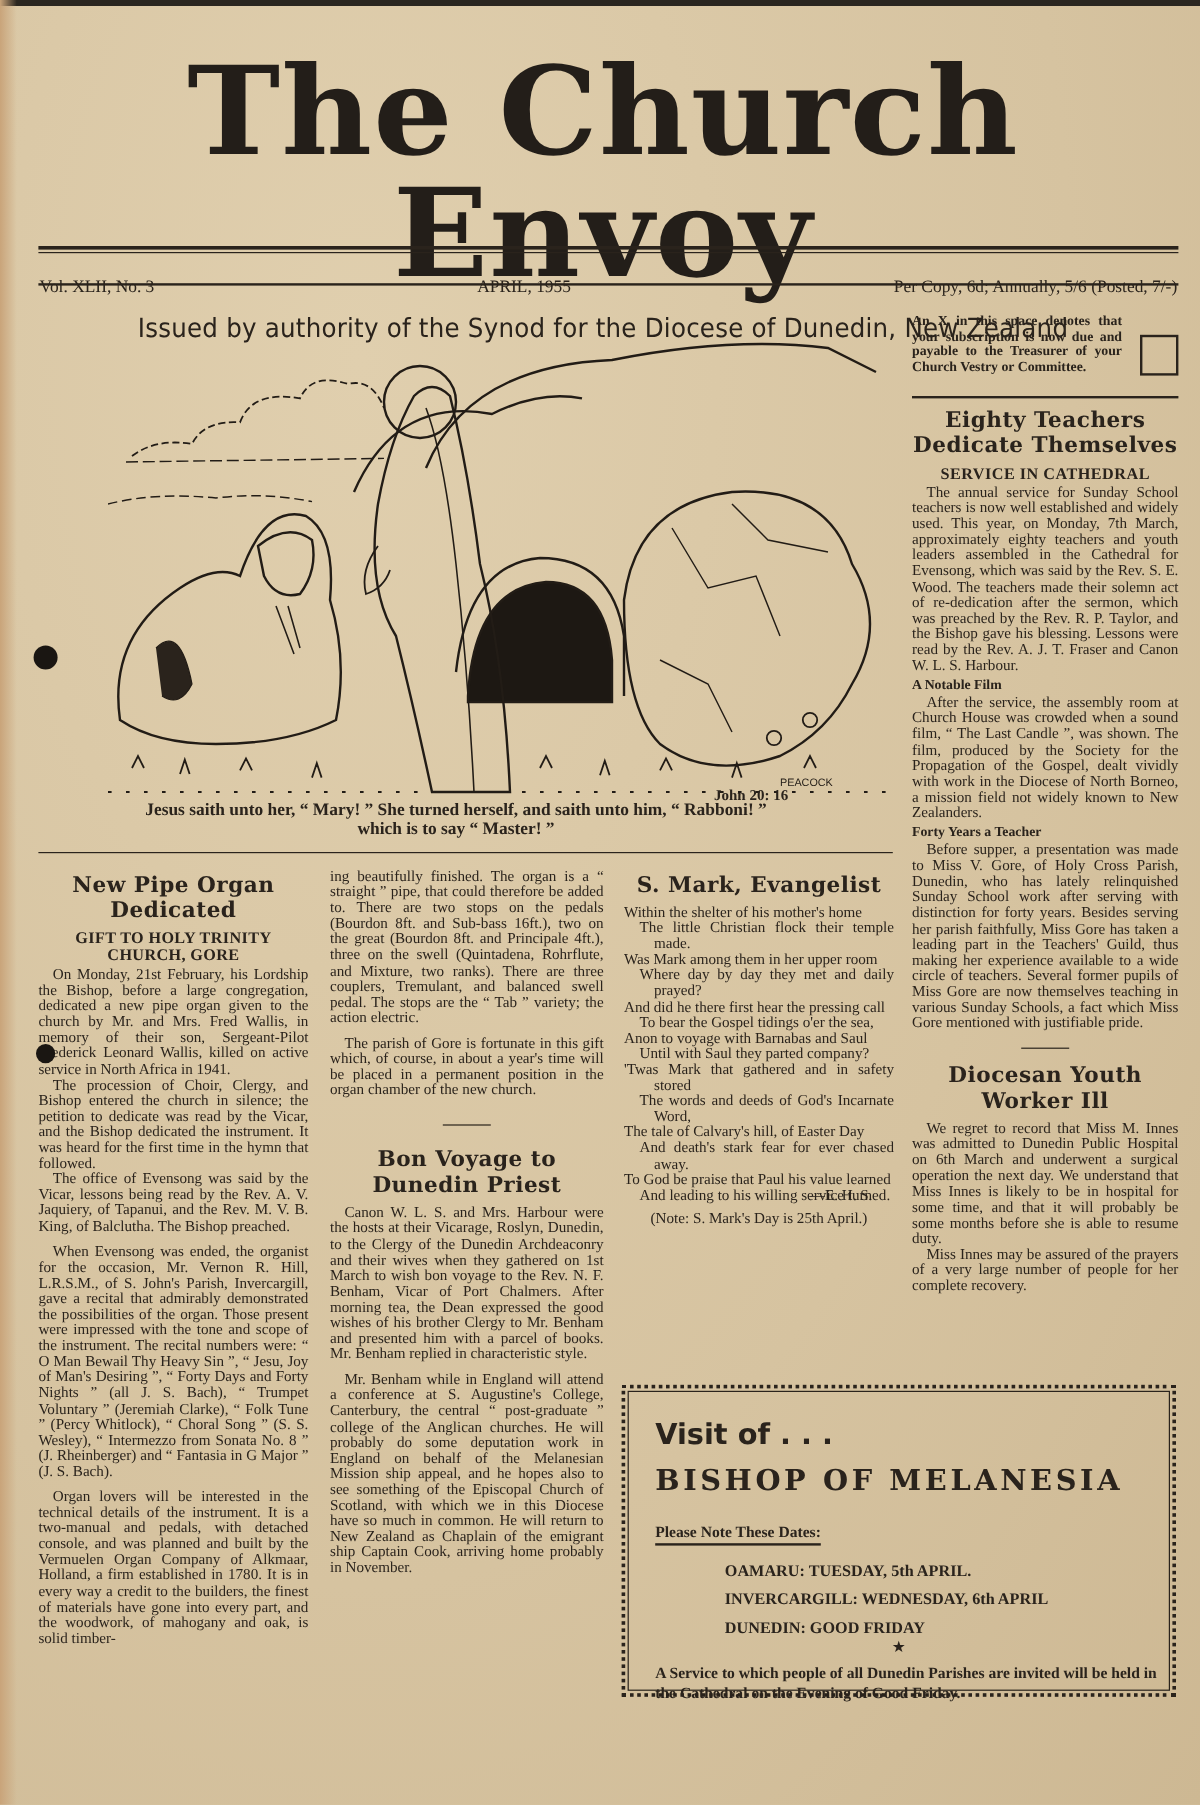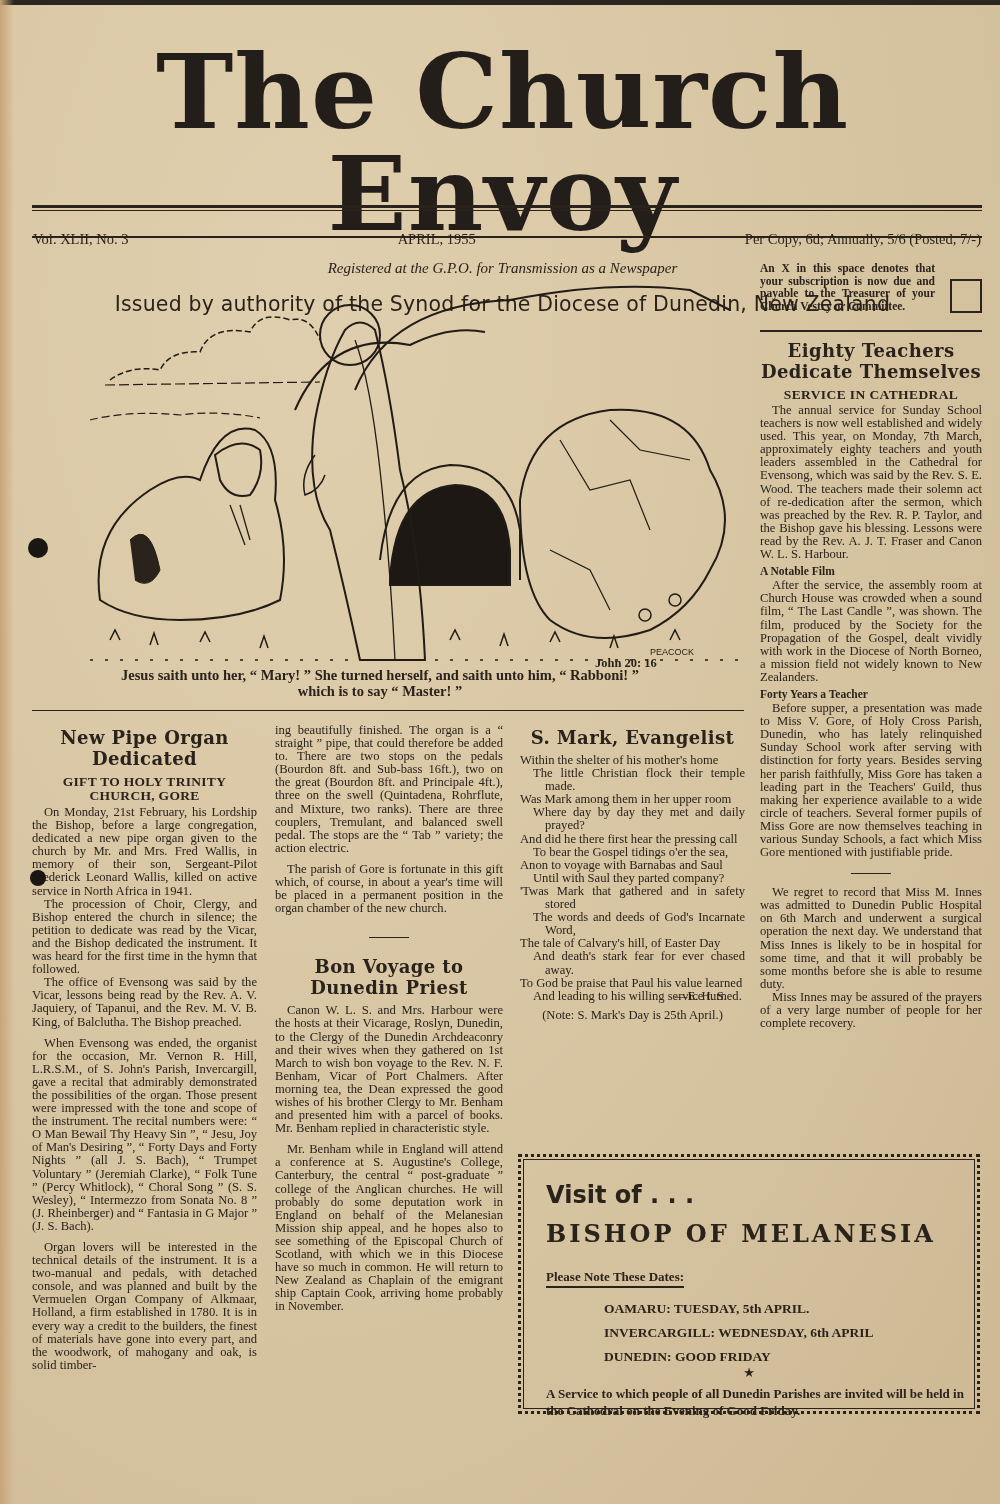--- a/index.html
+++ b/index.html
@@ -64,21 +64,20 @@
   .punch { position: absolute; width: 20px; height: 20px; border-radius: 50%; background: #1a1612; }
 </style>
 </head>
 <body>
 
 <div class="topedge"></div>
 <div class="leftedge"></div>
 
 <header class="masthead">
   <h1 class="title">The Church Envoy</h1>
-  <div class="registered">Registered at the G.P.O. for Transmission as a Newspaper</div>
   <div class="issued">Issued by authority of the Synod for the Diocese of Dunedin, New Zealand</div>
 </header>
 
 <div class="rule-thick" style="top:205px"></div>
 <div class="rule-thin" style="top:210px"></div>
 <div class="infoline">
   <span>Vol. XLII, No. 3</span>
   <span>APRIL, 1955</span>
   <span>Per Copy, 6d; Annually, 5/6 (Posted, 7/-)</span>
 </div>
@@ -168,20 +167,21 @@
 
 <article class="col" style="left:760px;top:340px;width:222px">
   <div class="headline">Eighty Teachers Dedicate Themselves</div>
   <div class="subhead-serif">SERVICE IN CATHEDRAL</div>
   <p>The annual service for Sunday School teachers is now well established and widely used. This year, on Monday, 7th March, approximately eighty teachers and youth leaders assembled in the Cathedral for Evensong, which was said by the Rev. S. E. Wood. The teachers made their solemn act of re-dedication after the sermon, which was preached by the Rev. R. P. Taylor, and the Bishop gave his blessing. Lessons were read by the Rev. A. J. T. Fraser and Canon W. L. S. Harbour.</p>
   <div class="sidehead">A Notable Film</div>
   <p>After the service, the assembly room at Church House was crowded when a sound film, “ The Last Candle ”, was shown. The film, produced by the Society for the Propagation of the Gospel, dealt vividly with work in the Diocese of North Borneo, a mission field not widely known to New Zealanders.</p>
   <div class="sidehead">Forty Years a Teacher</div>
   <p>Before supper, a presentation was made to Miss V. Gore, of Holy Cross Parish, Dunedin, who has lately relinquished Sunday School work after serving with distinction for forty years. Besides serving her parish faithfully, Miss Gore has taken a leading part in the Teachers' Guild, thus making her experience available to a wide circle of teachers. Several former pupils of Miss Gore are now themselves teaching in various Sunday Schools, a fact which Miss Gore mentioned with justifiable pride.</p>
   <div class="shortrule"></div>
+  <div class="headline">Diocesan Youth Worker Ill</div>
   <p>We regret to record that Miss M. Innes was admitted to Dunedin Public Hospital on 6th March and underwent a surgical operation the next day. We understand that Miss Innes is likely to be in hospital for some time, and that it will probably be some months before she is able to resume duty.</p>
   <p>Miss Innes may be assured of the prayers of a very large number of people for her complete recovery.</p>
 </article>
 
 <section class="ad">
   <div class="ad-visit">Visit of . . .</div>
   <div class="ad-bishop">BISHOP OF MELANESIA</div>
   <div class="ad-please">Please Note These Dates:</div>
   <div class="ad-dates">
     <div>OAMARU: TUESDAY, 5th APRIL.</div>

